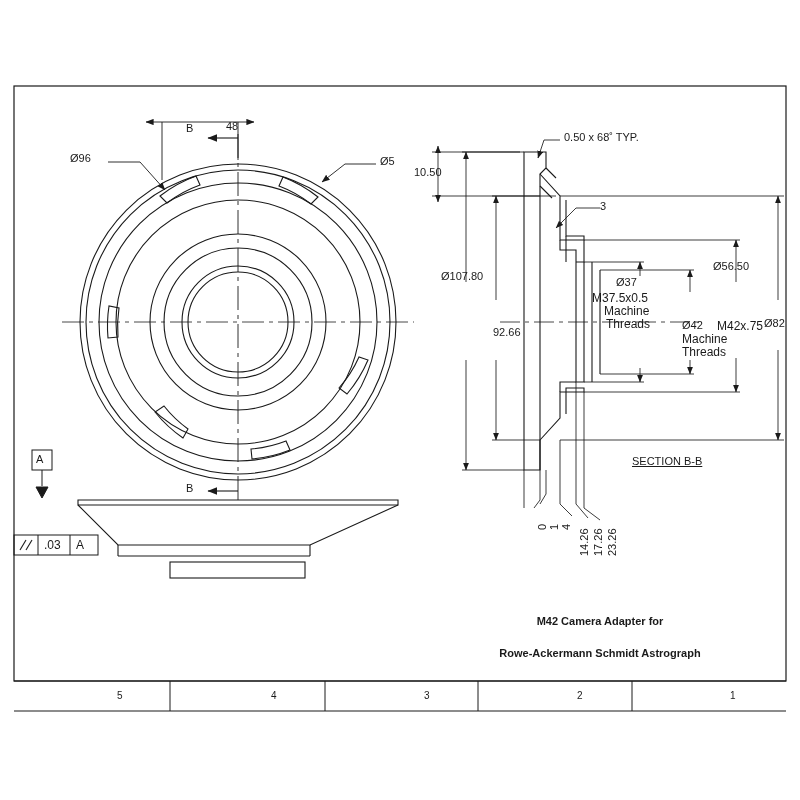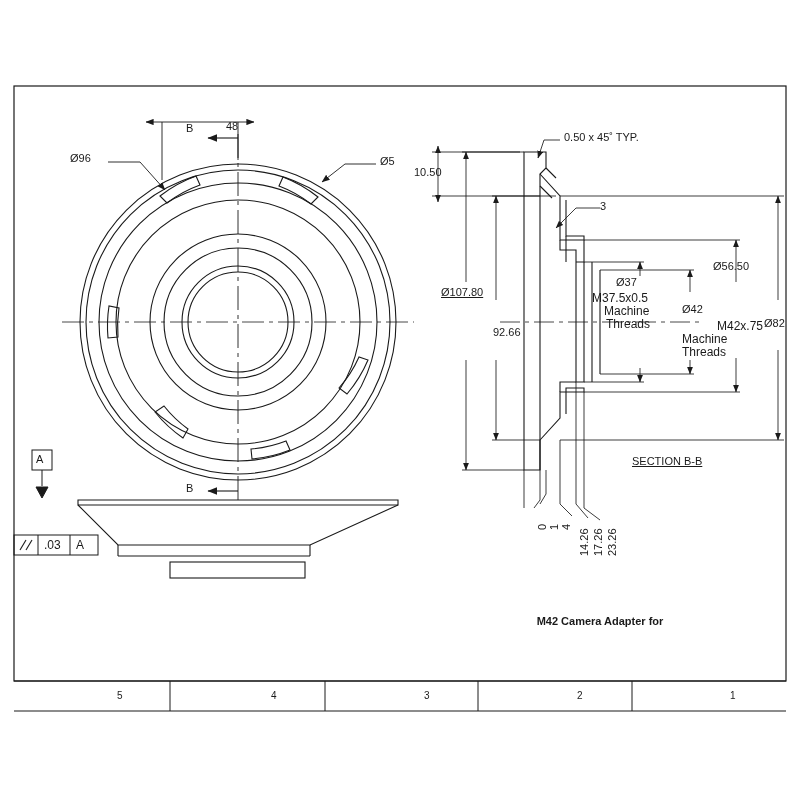--- a/index.html
+++ b/index.html
@@ -240,50 +240,51 @@
   <div class="lbl" style="left:226px; top:120px;">48</div>
   <div class="lbl" style="left:186px; top:122px;">B</div>
   <div class="lbl" style="left:186px; top:482px;">B</div>
   <div class="lbl" style="left:70px; top:152px;">Ø96</div>
   <div class="lbl" style="left:380px; top:155px;">Ø5</div>
 
   <div class="lbl" style="left:36px; top:453px;">A</div>
   <div class="lbl small" style="left:44px; top:538px;">.03</div>
   <div class="lbl small" style="left:76px; top:538px;">A</div>
 
-  <div class="lbl" style="left:564px; top:131px;">0.50 x 45˚ TYP.</div>
+  <div class="lbl" style="left:564px; top:131px;">0.50 x 68˚ TYP.</div>
   <div class="lbl" style="left:414px; top:166px;">10.50</div>
   <div class="lbl" style="left:600px; top:200px;">3</div>
-  <div class="lbl" style="left:441px; top:286px;text-decoration:underline;">Ø107.80</div>
+  <div class="lbl" style="left:441px; top:270px;">Ø107.80</div>
   <div class="lbl" style="left:493px; top:326px;">92.66</div>
 
   <div class="lbl" style="left:616px; top:276px;">Ø37</div>
   <div class="lbl small" style="left:592px; top:291px;">M37.5x0.5</div>
   <div class="lbl small" style="left:604px; top:304px;">Machine</div>
   <div class="lbl small" style="left:606px; top:317px;">Threads</div>
 
-  <div class="lbl" style="left:682px; top:303px;text-align:center;">Ø42</div>
+  <div class="lbl" style="left:682px; top:319px;text-align:center;">Ø42</div>
   <div class="lbl small" style="left:676px; top:319px;padding-left:41px;">M42x.75</div>
   <div class="lbl small" style="left:682px; top:332px;">Machine</div>
   <div class="lbl small" style="left:682px; top:345px;">Threads</div>
 
   <div class="lbl" style="left:713px; top:260px;">Ø56.50</div>
   <div class="lbl" style="left:764px; top:317px;">Ø82</div>
 
   <div class="lbl rot90" style="left:536px; top:530px;">0</div>
   <div class="lbl rot90" style="left:548px; top:530px;">1</div>
   <div class="lbl rot90" style="left:560px; top:530px;">4</div>
   <div class="lbl rot90" style="left:578px; top:556px;">14.26</div>
   <div class="lbl rot90" style="left:592px; top:556px;">17.26</div>
   <div class="lbl rot90" style="left:606px; top:556px;">23.26</div>
 
   <div class="lbl" style="left:632px; top:455px;text-decoration:underline;">SECTION B-B</div>
 
   <div class="title-block" style="left:450px; top:598px; width:300px;text-align:center;">
     <div>M42 Camera Adapter for</div>
+    <div>Rowe-Ackermann Schmidt Astrograph</div>
   </div>
 
   <div class="zone-num" style="left:117px; top:690px;">5</div>
   <div class="zone-num" style="left:271px; top:690px;">4</div>
   <div class="zone-num" style="left:424px; top:690px;">3</div>
   <div class="zone-num" style="left:577px; top:690px;">2</div>
   <div class="zone-num" style="left:730px; top:690px;">1</div>
 
 </div>
 

